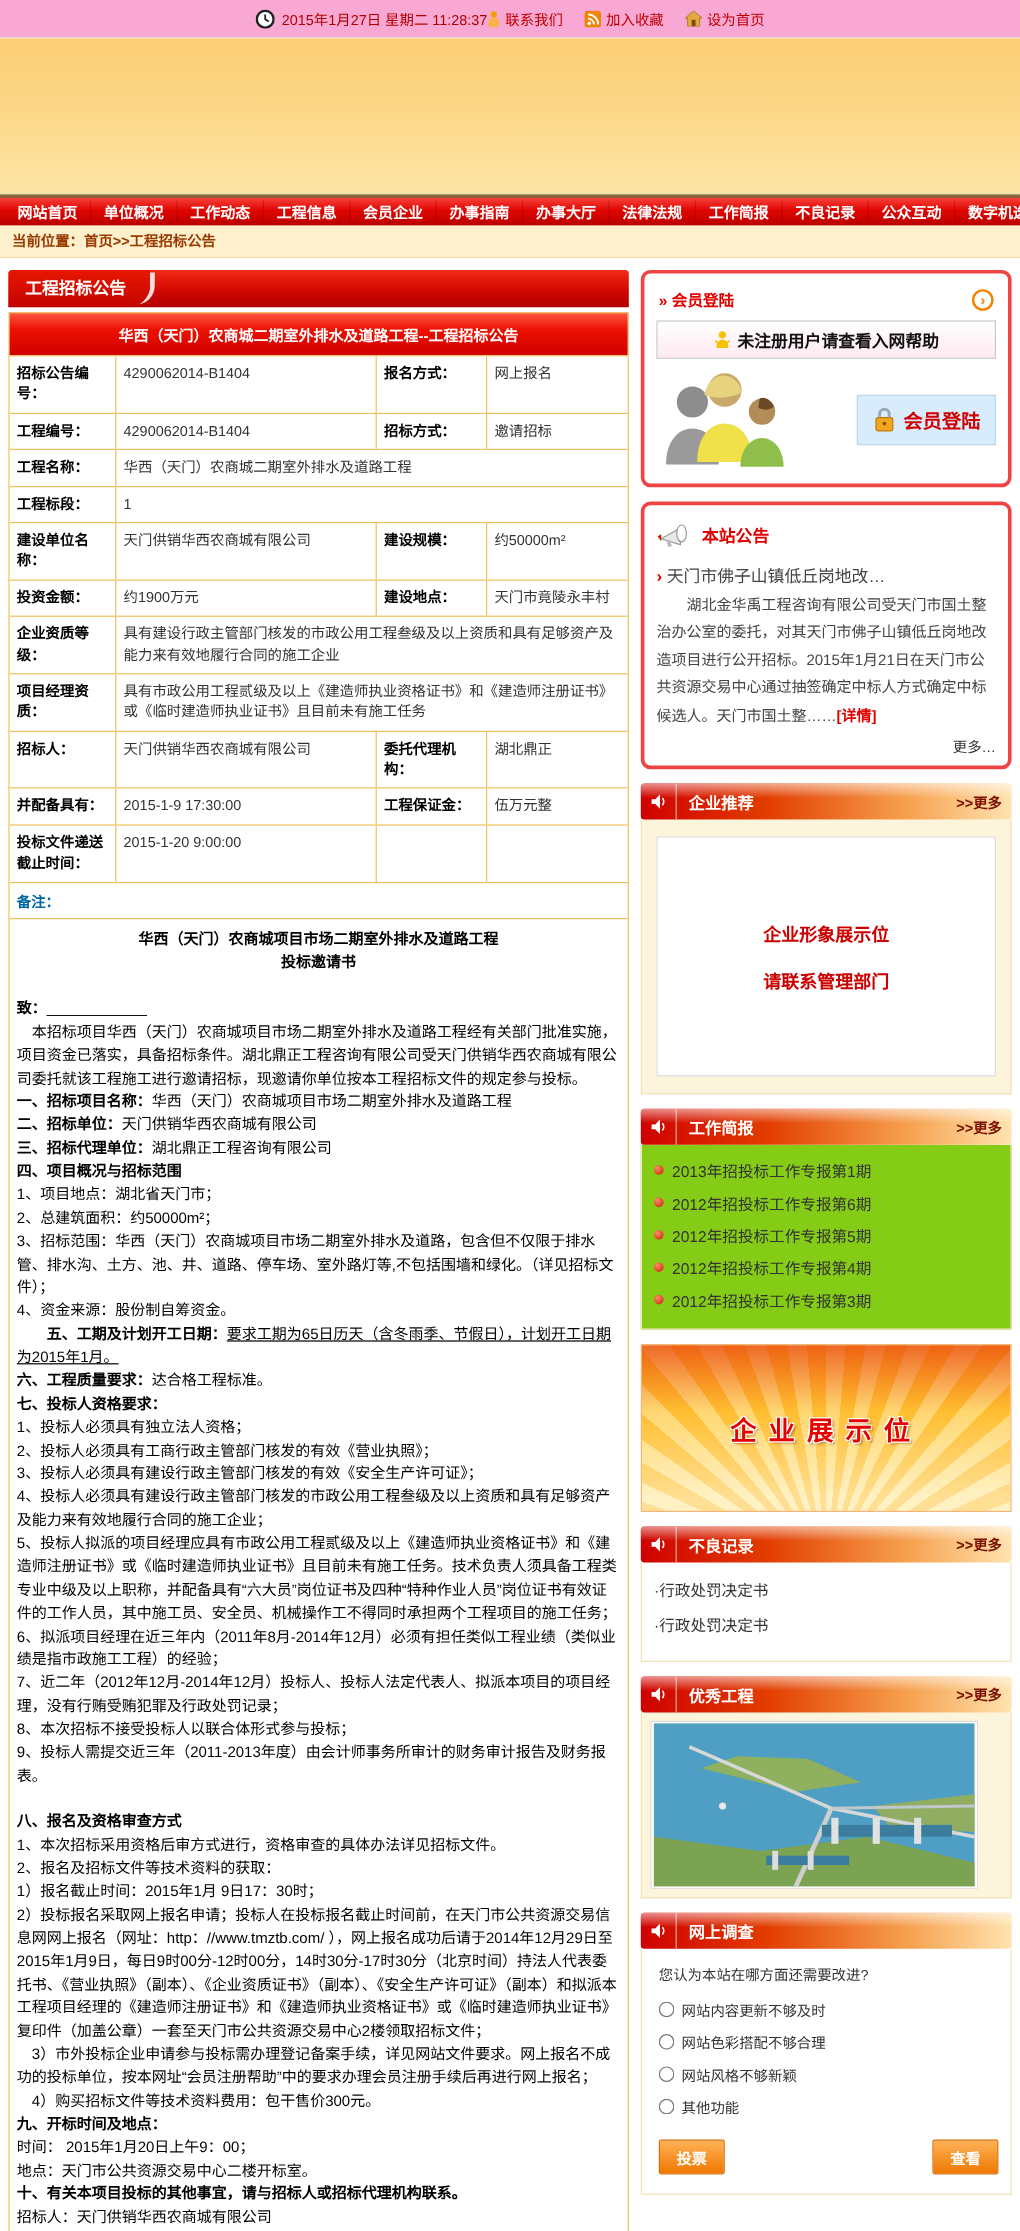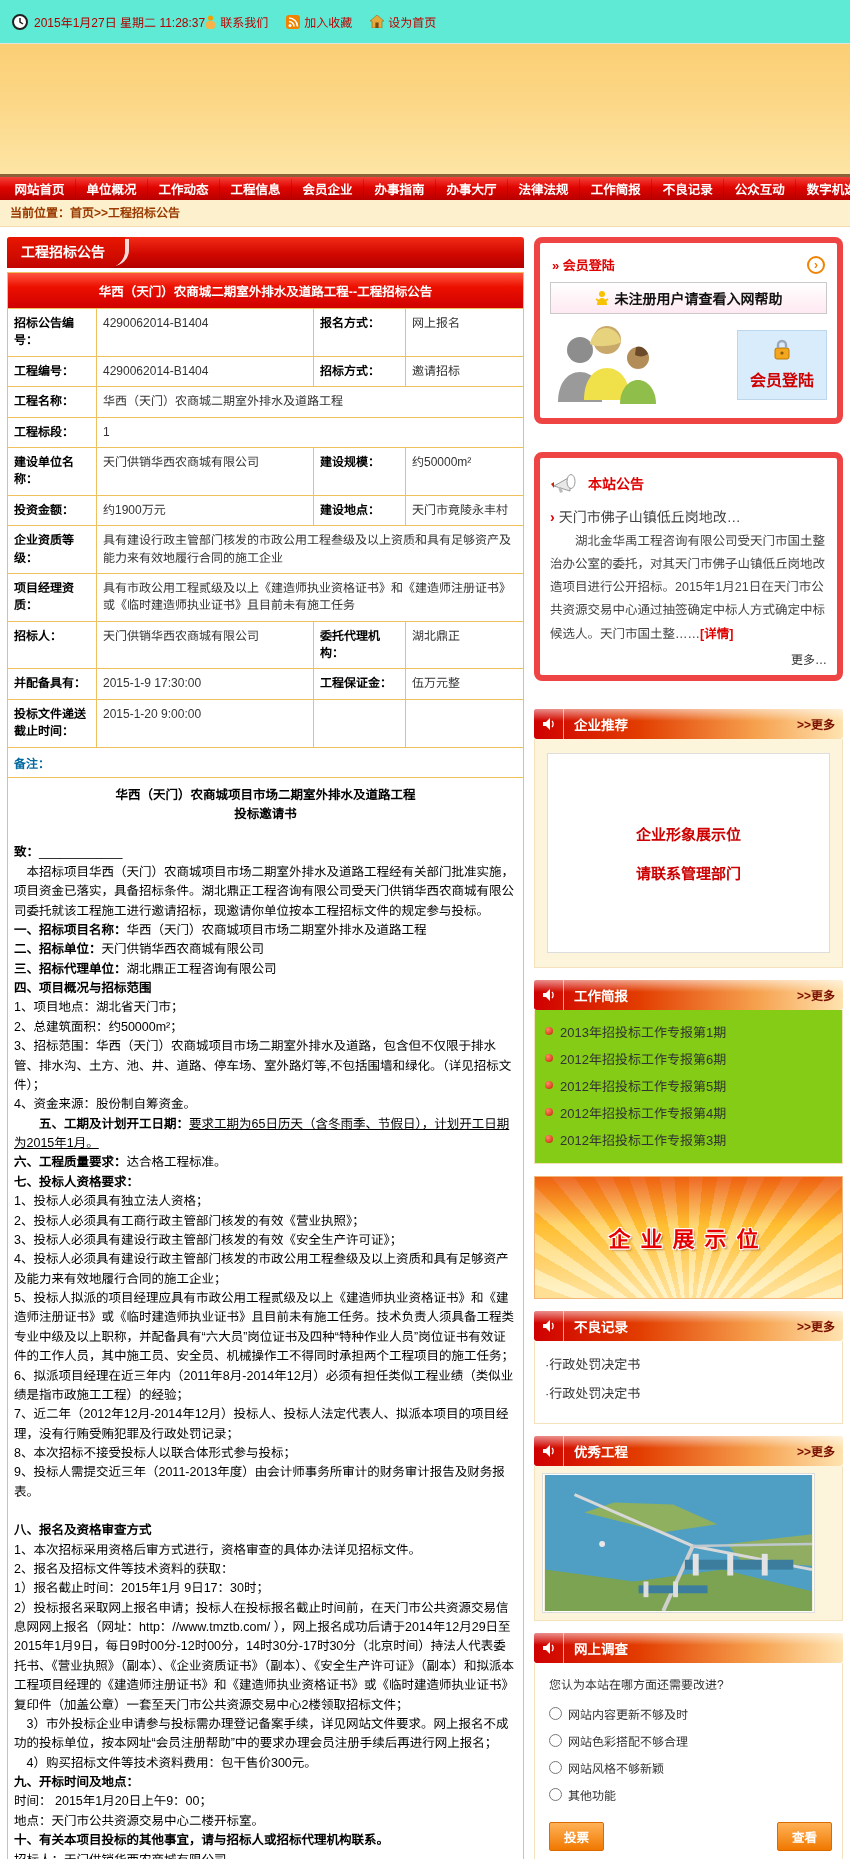--- a/index.html
+++ b/index.html
@@ -1,20 +1,20 @@
 <!DOCTYPE html>
 <html lang="zh-CN"><head>
 <meta charset="utf-8">
 <style>
   * { margin:0; padding:0; box-sizing:border-box; }
   body { width:850px; margin:0 auto; background:#fff; font-family:"Liberation Sans","DejaVu Sans",sans-serif; font-size:12px; color:#333; }
   .page { width:850px; }
 
   
-  .topbar { height:44px; background:#5eead4; border-bottom:1px solid #e3e3e3; display:flex; align-items:center; padding:0 12px; justify-content:flex-start; }
+  .topbar { height:32px; background:#f9a8d4; border-bottom:1px solid #e3e3e3; display:flex; align-items:center; padding:0 12px; justify-content:center; }
   .topbar .date-wrap { display:flex; align-items:center; gap:6px; color:#b00000; }
   .topbar .links { display:flex; align-items:center; gap:18px; }
   .toplink { display:flex; align-items:center; gap:4px; color:#c00000; cursor:pointer; }
   .ico { display:inline-block; }
 
   
   .banner { height:130px; background:linear-gradient(180deg,#fbce74 0%,#fcd787 45%,#fde5a5 100%); }
 
   
   .nav { height:26px; background:linear-gradient(180deg,#f6413a 0%,#e00500 45%,#b80000 100%); border-top:3px solid #8c6239; display:flex; align-items:center; list-style:none; padding:0 4px; }
@@ -40,26 +40,26 @@
   .tlabel { font-weight:bold; color:#000; }
   .c2, .c3, .c4 { border-left:1px solid #eec05e; }
   .remark-row { border-top:1px solid #eec05e; padding:6px; font-weight:bold; color:#0369a1; }
   .nbody { border-top:1px solid #eec05e; padding:8px 6px 14px 6px; line-height:1.55; color:#000; font-size:12.5px; }
   .line { min-height:19px; }
   .line .bseg { font-weight:bold; }
   .line.center { text-align:center; font-weight:bold; }
   .line.u .tseg { text-decoration:underline; }
 
   
-  .sbox { border:6px solid #ef4444; border-radius:8px; background:#fff; margin-bottom:28px; padding:8px 10px; }
+  .sbox { border:3px solid #ef4444; border-radius:8px; background:#fff; margin-bottom:12px; padding:8px 10px; }
   .login-head { display:flex; justify-content:space-between; align-items:center; color:#e00000; font-weight:bold; font-size:13px; padding:4px 2px 8px 2px; }
   .circle-arrow { width:18px; height:18px; border:2px solid #f08300; border-radius:50%; color:#f08300; font-weight:bold; text-align:center; line-height:15px; font-size:12px; }
   .help-btn { display:flex; align-items:center; gap:6px; border:1px solid #c9c9c9; background:linear-gradient(180deg,#fff,#ffe9f2); padding:5px 8px; font-weight:bold; font-size:14px; color:#111; cursor:pointer; justify-content:center; }
   .login-row { display:flex; align-items:center; justify-content:space-between; margin-top:10px; padding-bottom:4px; }
-  .login-btn { display:flex; align-items:center; gap:6px; background:#d9ecfb; border:1px solid #bcd6ec; padding:8px 12px; color:#d00000; font-weight:bold; font-size:16px; cursor:pointer;flex-direction:column; }
+  .login-btn { display:flex; align-items:center; gap:6px; background:#d9ecfb; border:1px solid #bcd6ec; padding:8px 12px; color:#d00000; font-weight:bold; font-size:16px; cursor:pointer; }
 
   .notice-head { display:flex; align-items:center; gap:8px; padding:4px 0 6px 0; }
   .notice-title { color:#e00000; font-weight:bold; font-size:14px; }
   .nitem-title { color:#444; font-size:14px; padding:4px 0; cursor:pointer; }
   .nitem-title .arr { color:#e00000; font-weight:bold; margin-right:4px; }
   .nexcerpt { color:#444; line-height:1.85; font-size:12.5px; }
   .detail-link { color:#e00000; font-weight:bold; cursor:pointer; }
   .more-right { text-align:right; color:#333; padding-top:4px; cursor:pointer; }
 
   .shead { height:30px; display:flex; align-items:center; background:linear-gradient(90deg,#cf0000 0%,#e23d00 34%,#f6a14e 72%,#ffe3b0 100%); border-radius:3px; position:relative; overflow:hidden; }
@@ -68,21 +68,21 @@
   .shead .stitle { color:#fff; font-weight:bold; font-size:13.5px; padding-left:10px; flex:1; position:relative; z-index:1; }
   .shead .smore { color:#7a1000; font-weight:bold; padding-right:8px; cursor:pointer; position:relative; z-index:1; }
 
   .rec-body { background:#fdf4dc; padding:14px 12px; border:1px solid #f3e2bb; border-top:none; }
   .rec-card { background:#fff; border:1px solid #ddd; height:200px; display:flex; flex-direction:column; align-items:center; justify-content:center; gap:18px; color:#cc0000; font-weight:bold; font-size:15px; }
 
   .brief-body { background:#84cc16; padding:8px 6px 10px 10px; border:1px solid #f3e2bb; border-top:none; }
   .brief-item { display:flex; align-items:center; gap:7px; padding:4px 0; font-size:13px; color:#333; cursor:pointer; }
   .ball { width:8px; height:8px; border-radius:50%; background:radial-gradient(circle at 35% 30%,#ff8a66,#c42000); flex:none; }
 
-  .sunburst { height:123px; margin-bottom:12px; border:1px solid #f2b678; display:flex; align-items:center; justify-content:center; background:
+  .sunburst { height:140px; margin-bottom:12px; border:1px solid #f2b678; display:flex; align-items:center; justify-content:center; background:
       linear-gradient(180deg, rgba(234,70,8,.78) 0%, rgba(255,170,20,.25) 40%, rgba(255,255,255,.45) 92%),
       repeating-conic-gradient(from -95deg at 50% 135%, #ffc53a 0deg 5deg, #ffe691 5deg 10deg); }
   .sunburst span { color:#e60000; font-weight:bold; font-size:22px; letter-spacing:10px; text-shadow:-1px -1px 0 #fff,1px -1px 0 #fff,-1px 1px 0 #fff,1px 1px 0 #fff,2px 2px 2px rgba(120,40,0,.5); }
 
   .plain-body { background:#fff; border:1px solid #f3e2bb; border-top:none; padding:8px 10px 16px 10px; }
   .bad-item { padding:5px 0; font-size:13px; color:#333; cursor:pointer; }
 
   .photo-wrap { border:1px solid #f3e2bb; border-top:none; background:#fdf4dc; padding:8px; }
   .photo-wrap svg { display:block; border:1px solid #fff; box-shadow:0 0 0 1px #ddd; }
 

